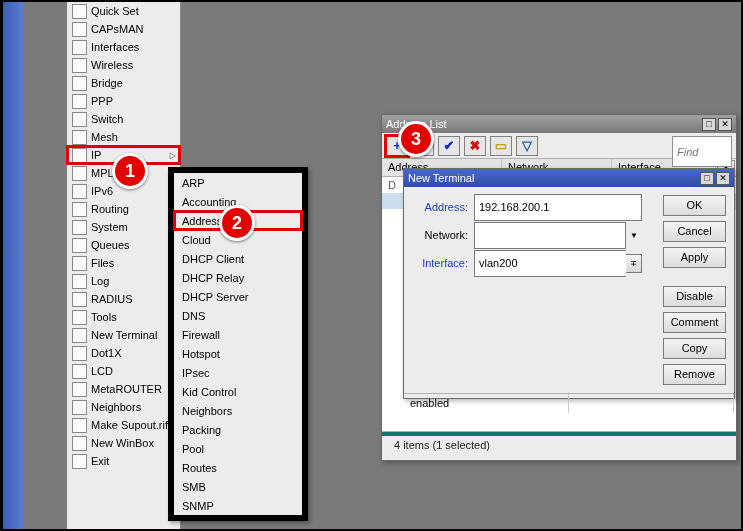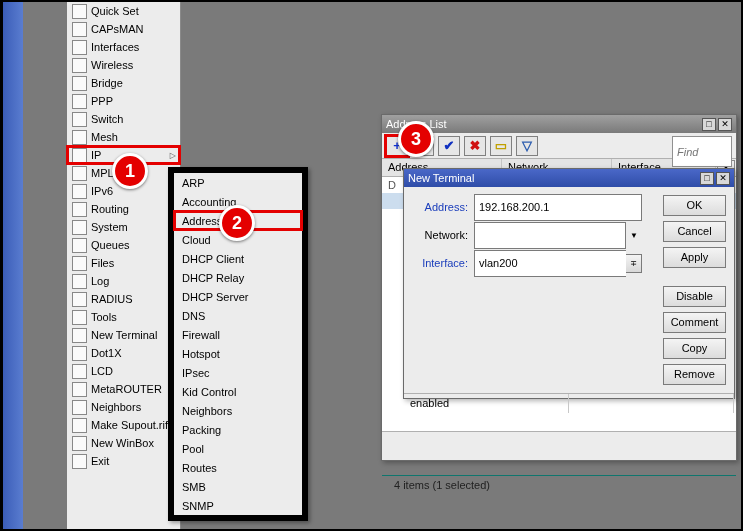--- a/index.html
+++ b/index.html
@@ -187,22 +187,21 @@
   .list-row {
     height: 16px;
     padding: 1px 6px;
     display: flex; align-items: center;
   }
   .list-row.sel { background: #cde; }
   .statusbar {
     height: 20px;
     padding: 3px 12px;
     color: #222;
-    border-top: 1px solid #0f766e;
-    margin-top: 43px;
+    border-top: 4px solid #0f766e;
   }
   
   .newaddr {
     left: 400px; top: 166px;
     width: 332px; height: 231px;
     z-index: 20;
   }
   .newaddr .body {
     padding: 8px;
     display: flex;

